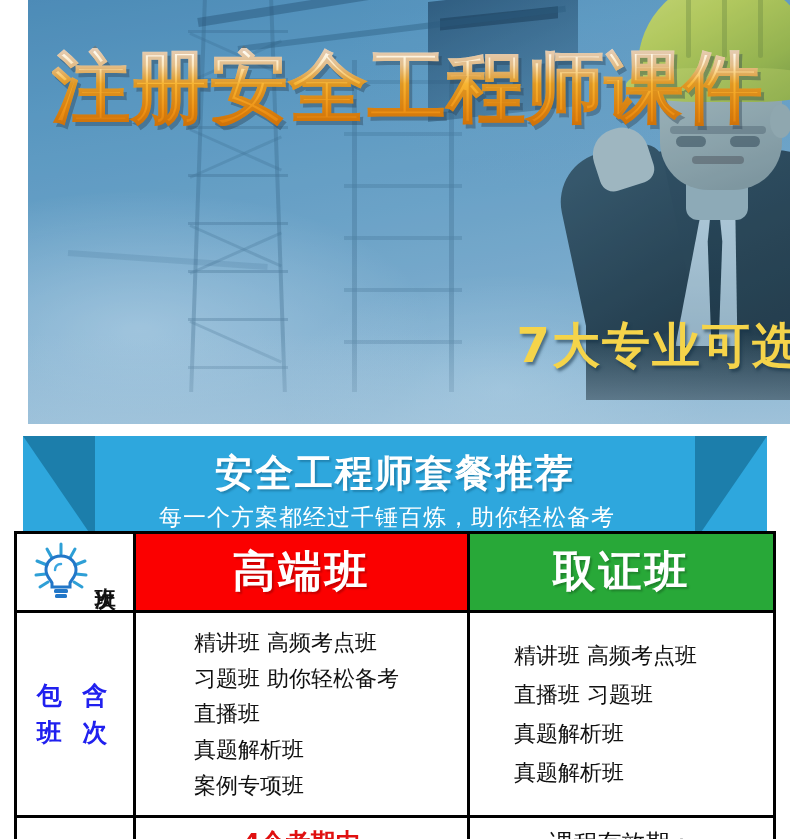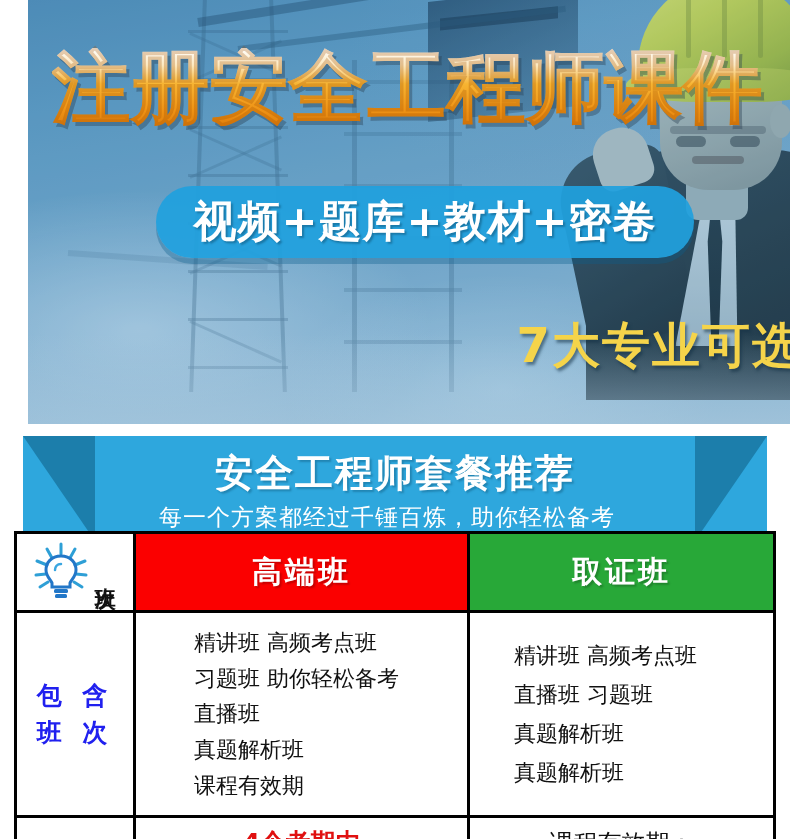--- a/index.html
+++ b/index.html
@@ -134,21 +134,21 @@
 
   .hd-a{ background:#fff; height:79px; padding:0 6px; }
   .hd-a .inner{ display:flex; align-items:center; justify-content:center; gap:6px; }
   .bulb{ width:54px; height:60px; position:relative; flex:none; }
   .bulb svg{ display:block; }
   .hd-a .lbl{ font-size:21px; font-weight:bold; color:#111; line-height:1.08;
     writing-mode:vertical-rl; text-orientation:upright; letter-spacing:1px; }
 
   .hd-red{ background:#fb0000; height:79px; text-align:center; }
   .hd-green{ background:#28a838; height:79px; text-align:center; }
-  .hd-red span,.hd-green span{ font-size:30px; font-weight:bold; color:#fff;
+  .hd-red span,.hd-green span{ font-size:43px; font-weight:bold; color:#fff;
     letter-spacing:3px; text-shadow:2px 2px 2px rgba(0,0,0,.22); }
 
   .cell-label{ background:#fff; text-align:center; padding:6px 4px; }
   .cell-label span{ font-size:25px; font-weight:bold; color:#2020ef; line-height:1.5;
     letter-spacing:6px; display:block; }
 
   .cell-list{ background:#fff; padding:12px 0 12px 0; }
   .cell-list ul{ list-style:none; }
   .cell-list li{ font-size:22px; color:#111; line-height:1.62; white-space:nowrap; }
   .list-b li{ padding-left:58px; }
@@ -223,23 +223,20 @@
         <div class="rib" style="left:120px"></div>
       </div>
       <div class="hand"></div>
     </div>
 
     <div class="tint"></div>
     <div class="bottomfade"></div>
 
     <div class="hero-title">注册安全工程师课件</div>
 
-    <div class="pill">
-      <span>视频+题库+教材+密卷</span>
-    </div>
 
     <div class="hero-sub">7大专业可选</div>
   </div>
 
   <div class="banner-wrap">
     <div class="ribbon-main"></div>
     <div class="fold l"></div>
     <div class="fold r"></div>
     <div class="banner-title">安全工程师套餐推荐</div>
     <div class="banner-subtitle">每一个方案都经过千锤百炼，助你轻松备考</div>
@@ -289,21 +286,21 @@
         <td class="cell-label">
           <span>包 含</span>
           <span>班 次</span>
         </td>
         <td class="cell-list">
           <ul class="list-b">
             <li>精讲班 高频考点班</li>
             <li>习题班 助你轻松备考</li>
             <li>直播班</li>
             <li>真题解析班</li>
-            <li>课程有效期</li>
+            <li>案例专项班</li>
           </ul>
         </td>
         <td class="cell-list">
           <ul class="list-c">
             <li>精讲班 高频考点班</li>
             <li>直播班 习题班</li>
             <li>真题解析班</li>
             <li>真题解析班</li>
           </ul>
         </td>

